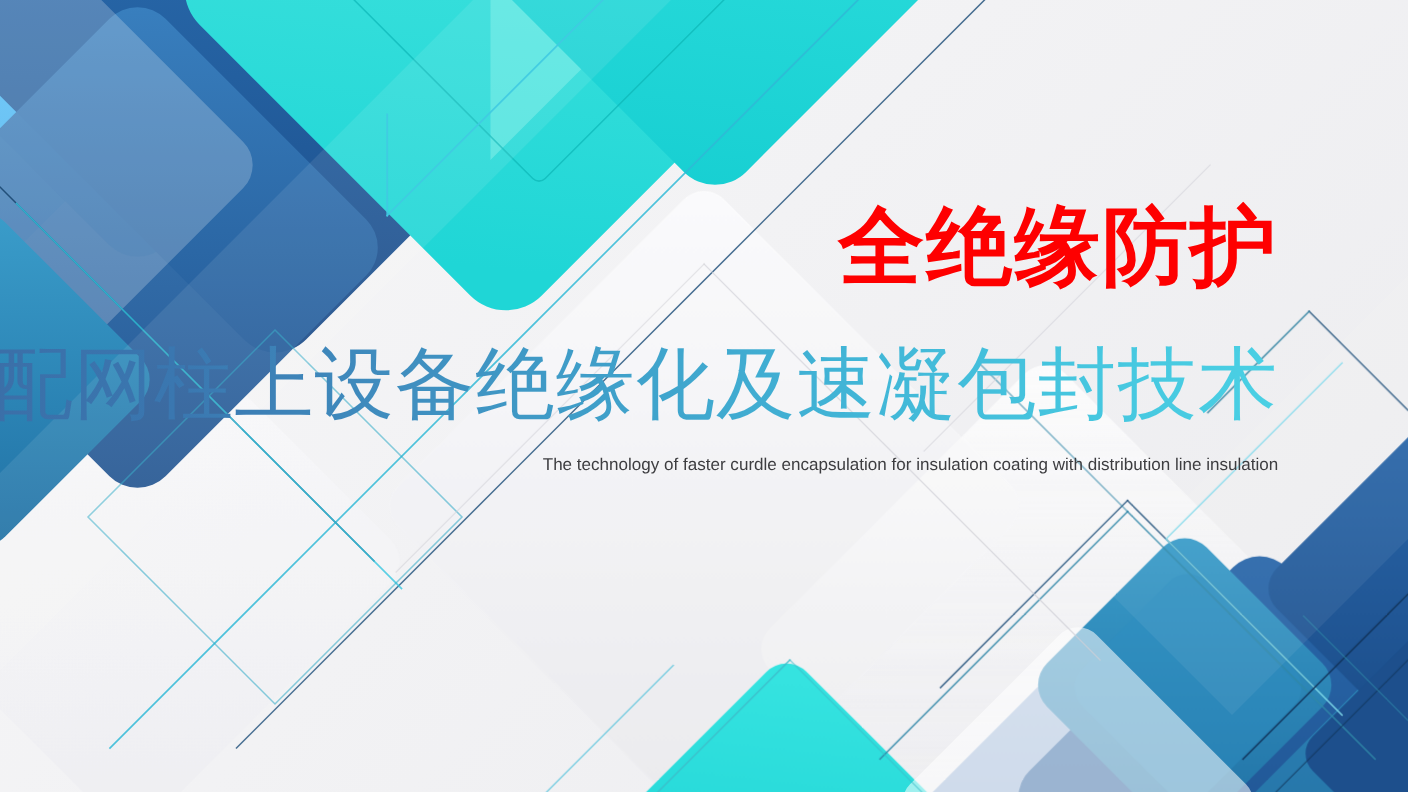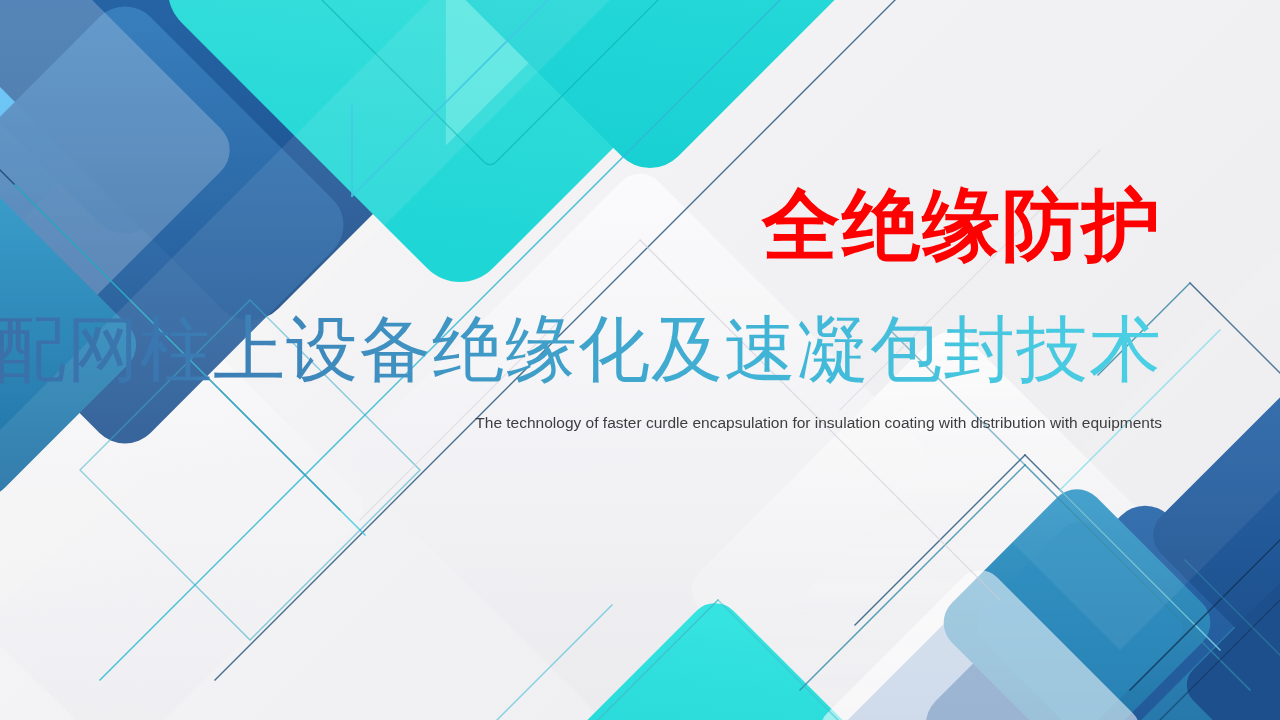--- a/index.html
+++ b/index.html
@@ -269,17 +269,17 @@
       </g>
     </svg>
   </div>
 
   <div class="text-block">
 
     <div class="headline-red">全绝缘防护</div>
 
     <div class="headline-main">配网柱上设备绝缘化及速凝包封技术</div>
 
-    <div class="subtitle-en">The technology of faster curdle encapsulation for insulation coating with distribution with equipments</div>
+    <div class="subtitle-en">The technology of faster curdle encapsulation for insulation coating with distribution line insulation</div>
 
   </div>
 
 </div>
 
 </body></html>

